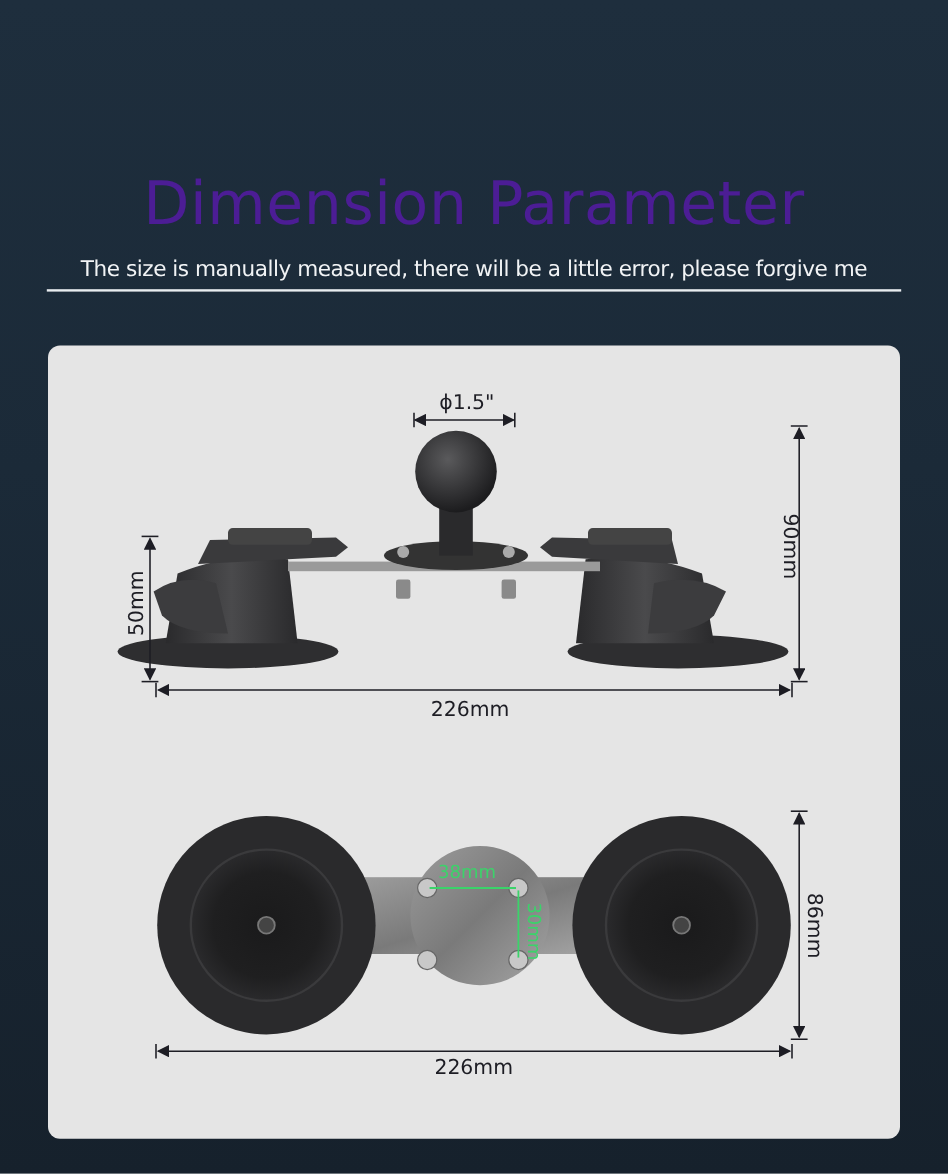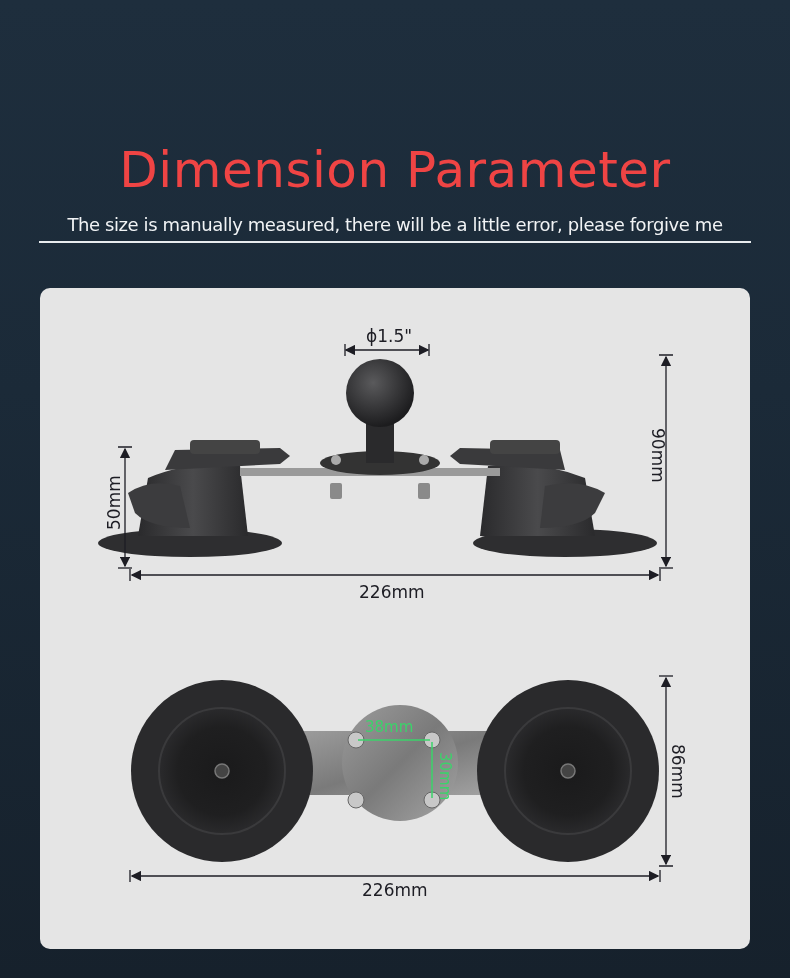--- a/index.html
+++ b/index.html
@@ -4,21 +4,21 @@
 <style>
   html, body { margin:0; padding:0; }
   body {
     width:790px; height:978px; overflow:hidden;
     background: linear-gradient(180deg, #1e2e3d 0%, #1b2a38 40%, #16212c 100%);
     font-family: "Liberation Sans", "DejaVu Sans", sans-serif;
     position:relative;
   }
   .title {
     position:absolute; left:0; top:140px; width:790px; text-align:center;
-    color:#ef4444; font-size:50px; letter-spacing:0.5px; line-height:60px;
+    color:#4c1d95; font-size:50px; letter-spacing:0.5px; line-height:60px;
     font-family: "DejaVu Sans", sans-serif;
   }
   .subtitle {
     position:absolute; left:0; top:213px; width:790px; text-align:center;
     color:#f1f3f5; font-size:18px; line-height:24px;
     font-family: "DejaVu Sans", sans-serif; letter-spacing:-0.4px;
   }
   .rule {
     position:absolute; left:39px; top:241px; width:712px; height:1.5px; background:#e8ecef;
   }

